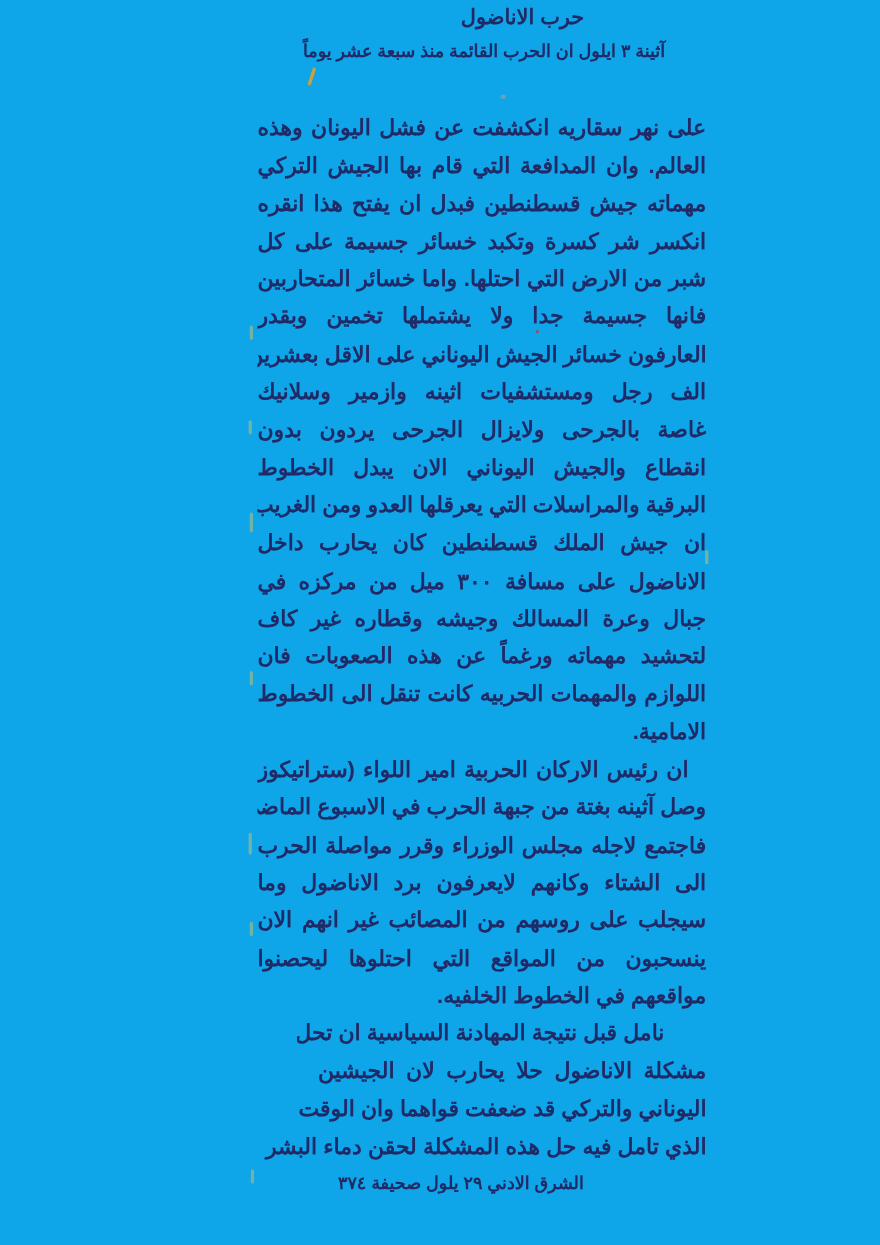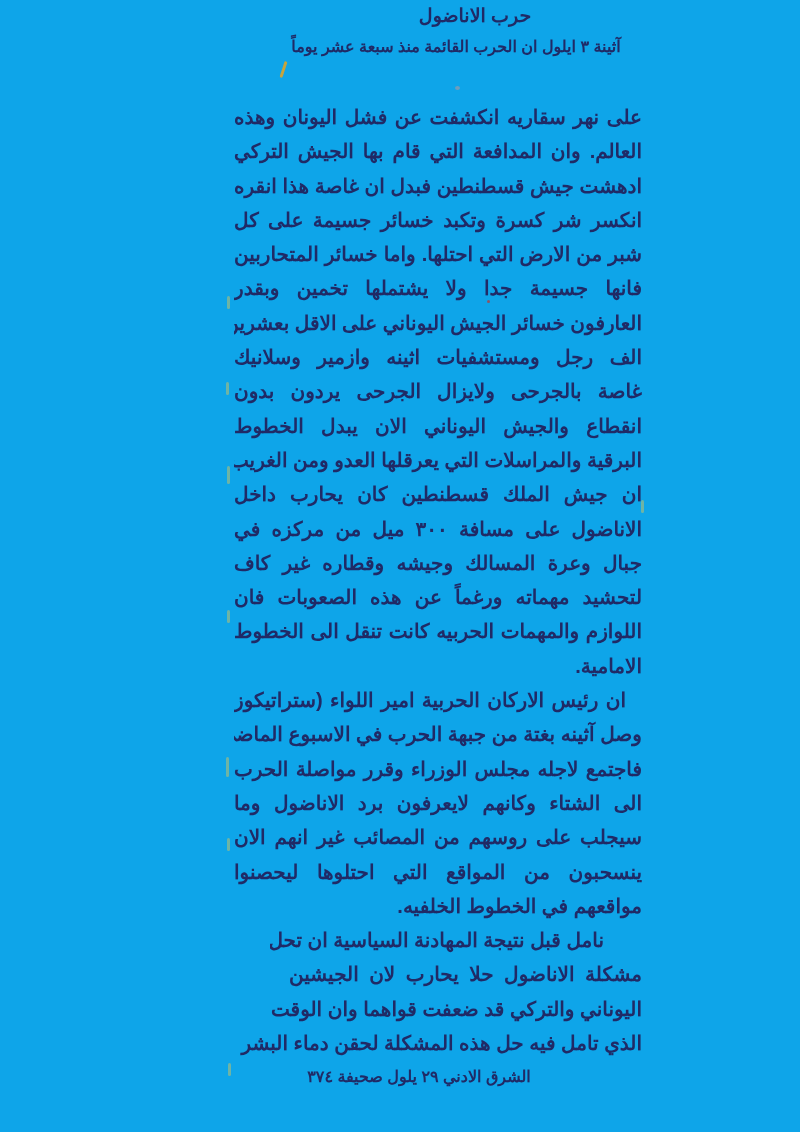--- a/index.html
+++ b/index.html
@@ -24,21 +24,21 @@
     left: 405px;
     width: 140px;
     text-align: center;
     font-size: 19px;
     font-weight: bold;
     white-space: nowrap;
   }
   .dateline {
     position: absolute;
     top: 37px;
-    left: 278px;
+    left: 262px;
     width: 356px;
     text-align: center;
     font-size: 16px;
     font-weight: bold;
     white-space: nowrap;
   }
   .body-column {
     position: absolute;
     top: 100px;
     left: 234px;
@@ -101,21 +101,21 @@
 <body>
 
 <div class="page">
 
   <div class="title">حرب الاناضول</div>
   <div class="dateline">آثينة ٣ ايلول ان الحرب القائمة منذ سبعة عشر يوماً</div>
 
   <div class="body-column">
     <div class="line">على نهر سقاريه انكشفت عن فشل اليونان وهذه</div>
     <div class="line">العالم. وان المدافعة التي قام بها الجيش التركي</div>
-    <div class="line">ادهشت جيش قسطنطين فبدل ان غاصة هذا انقره</div>
+    <div class="line">مهماته جيش قسطنطين فبدل ان يفتح هذا انقره</div>
     <div class="line">انكسر شر كسرة وتكبد خسائر جسيمة على كل</div>
     <div class="line">شبر من الارض التي احتلها. واما خسائر المتحاربين</div>
     <div class="line">فانها جسيمة جدا ولا يشتملها تخمين وبقدر</div>
     <div class="line">العارفون خسائر الجيش اليوناني على الاقل بعشرين</div>
     <div class="line">الف رجل ومستشفيات اثينه وازمير وسلانيك</div>
     <div class="line">غاصة بالجرحى ولايزال الجرحى يردون بدون</div>
     <div class="line">انقطاع والجيش اليوناني الان يبدل الخطوط</div>
     <div class="line">البرقية والمراسلات التي يعرقلها العدو ومن الغريب</div>
     <div class="line">ان جيش الملك قسطنطين كان يحارب داخل</div>
     <div class="line">الاناضول على مسافة ٣٠٠ ميل من مركزه في</div>

